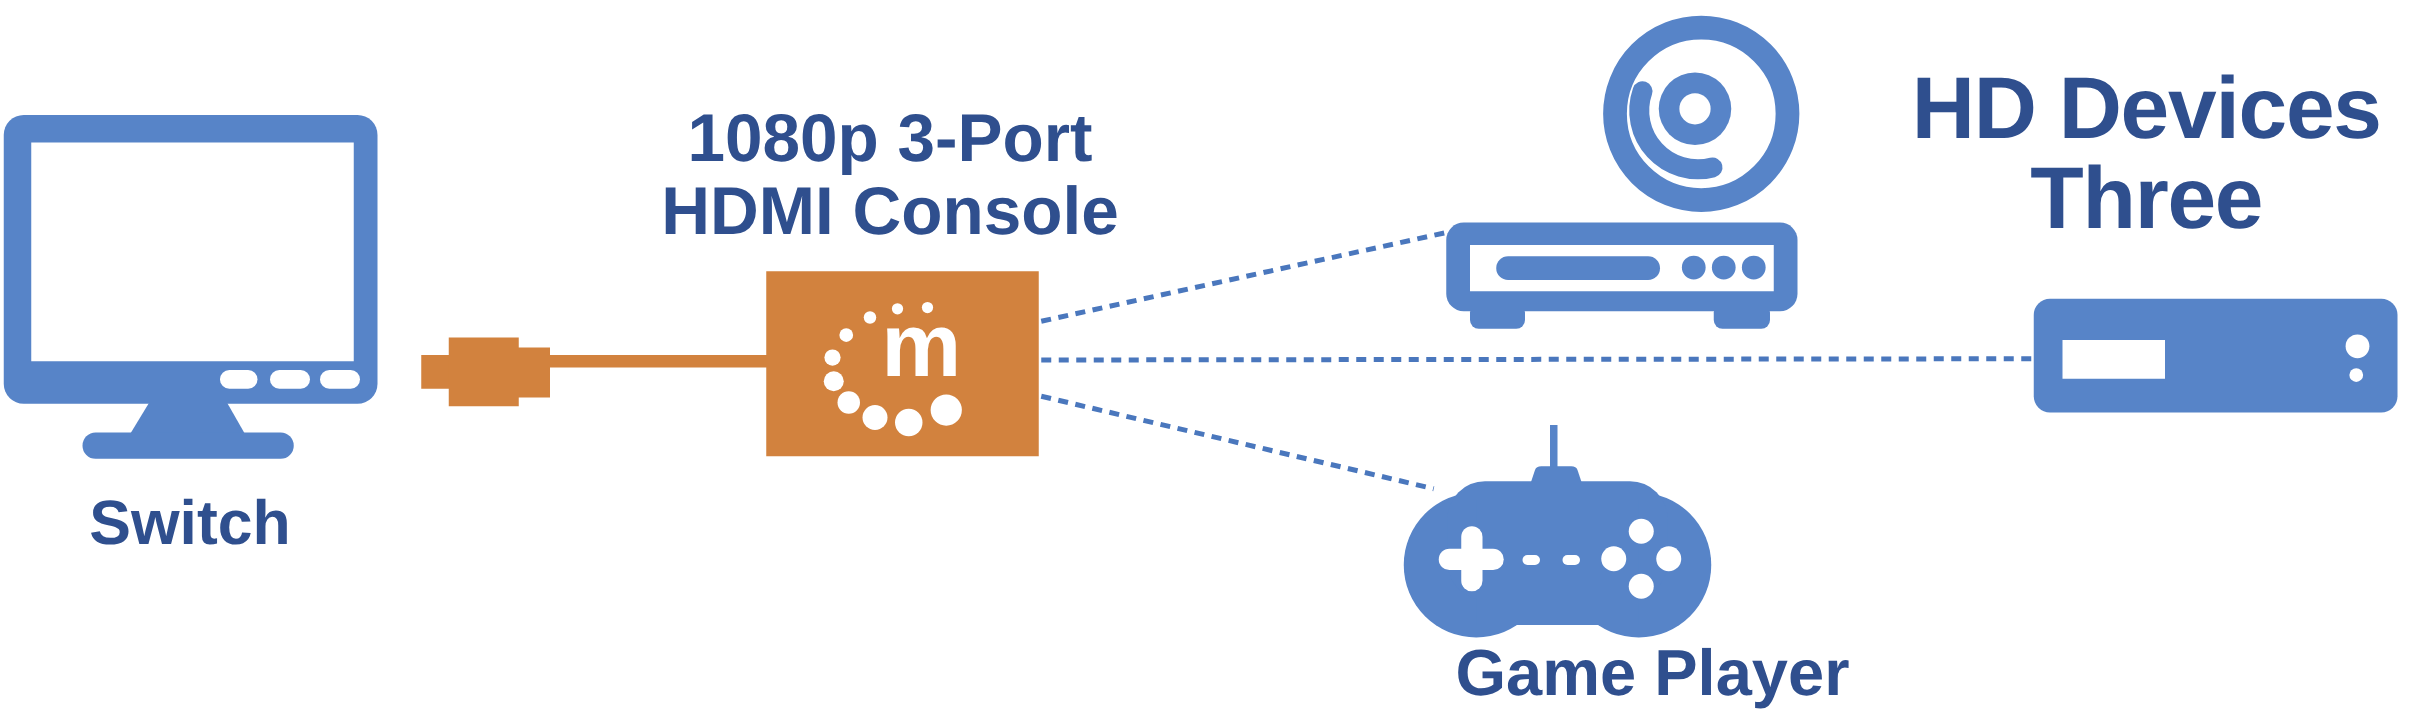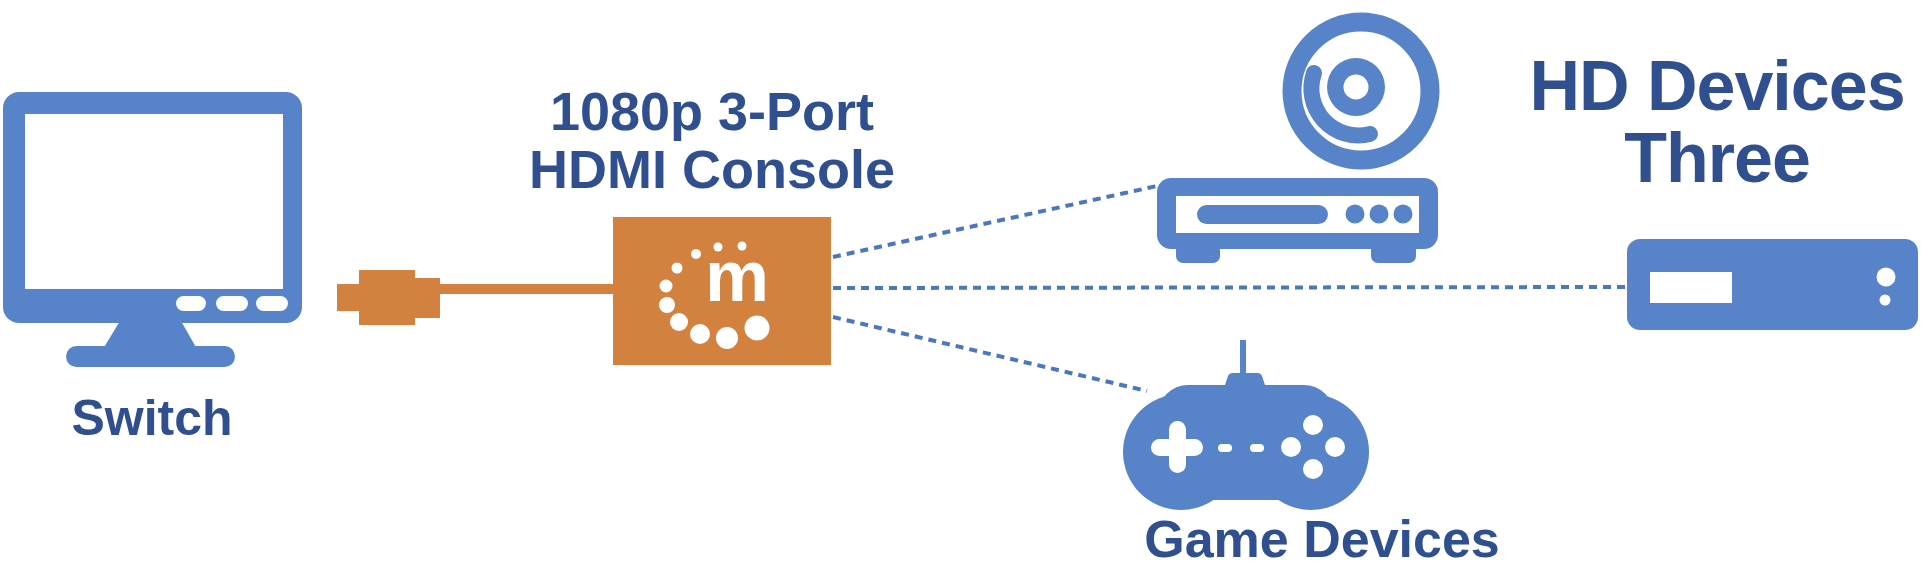--- a/index.html
+++ b/index.html
@@ -130,15 +130,15 @@
     <div>HDMI Console</div>
   </div>
 
 
   <div class="label lbl-heading">
     <div>HD Devices</div>
     <div>Three</div>
   </div>
 
 
-  <div class="label lbl-device lbl-game">Game Devices</div>
+  <div class="label lbl-device lbl-game">Game Player</div>
 
 </div>
 
 </body></html>

